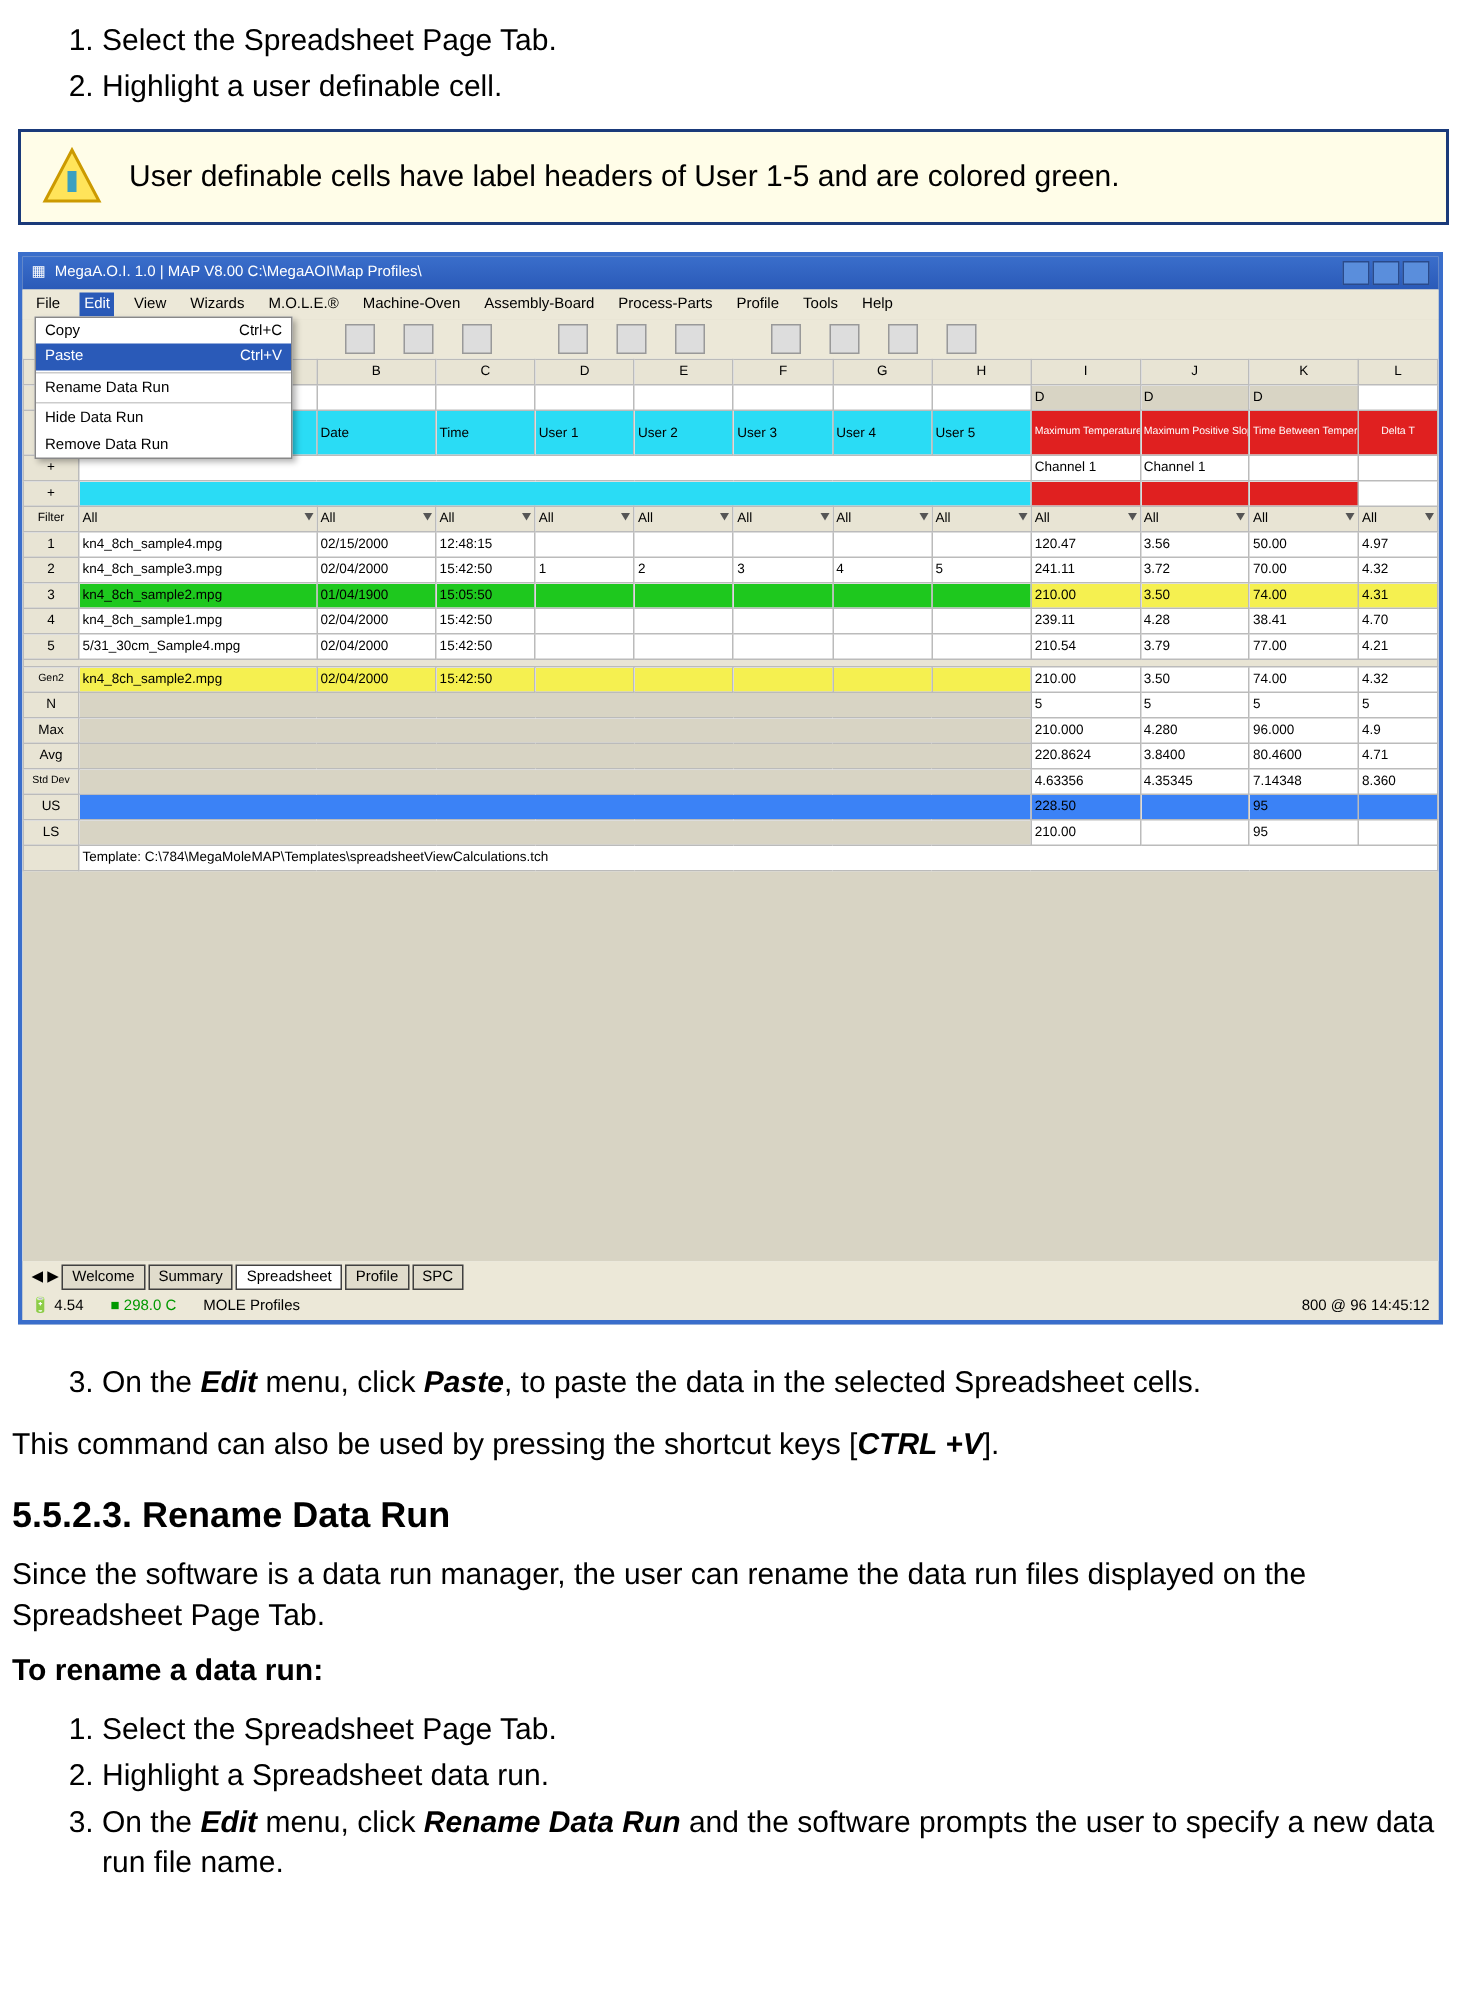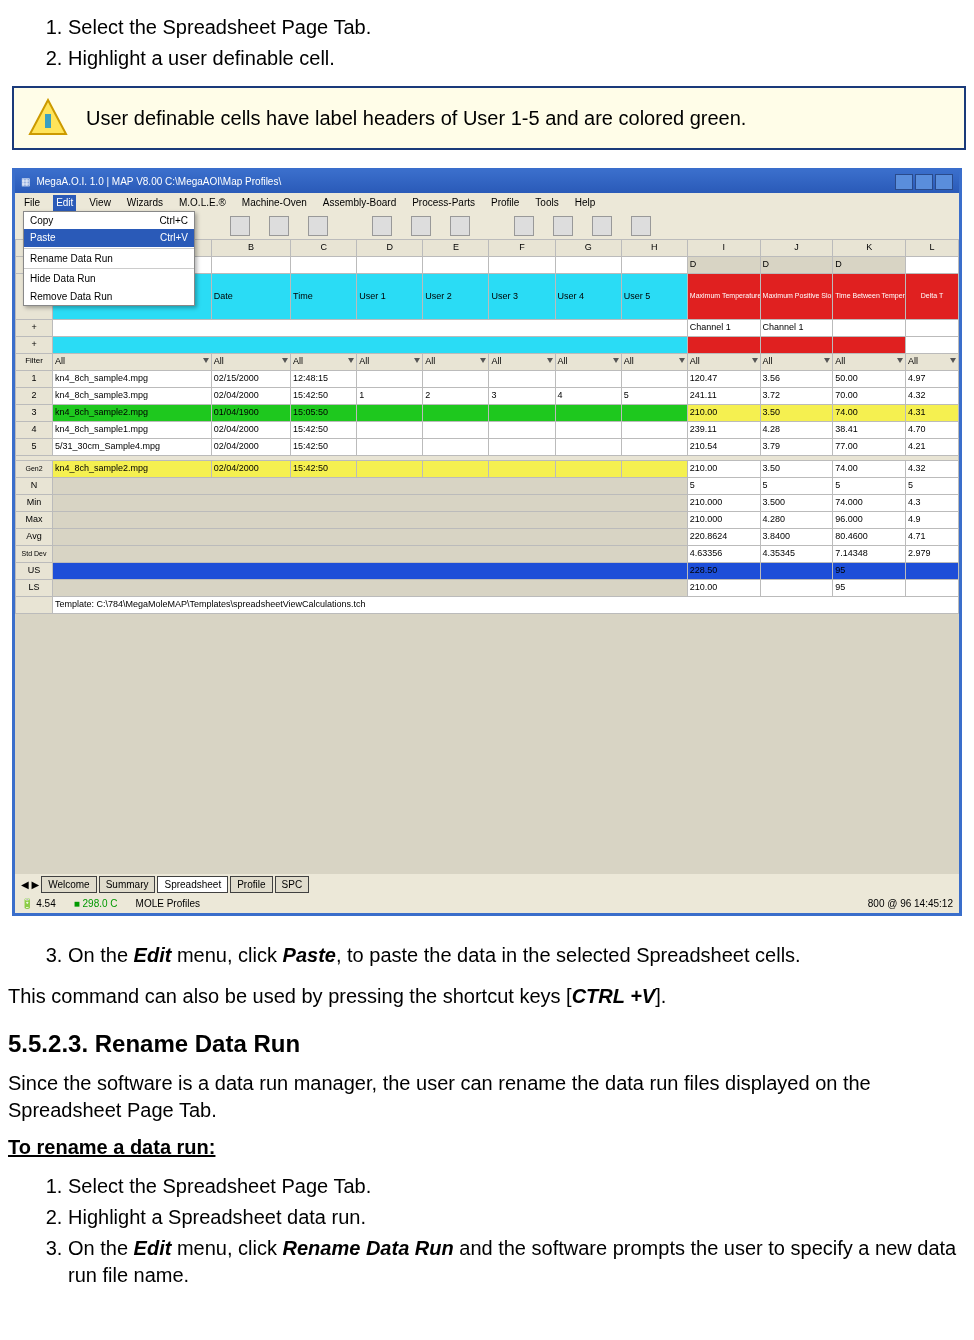--- a/index.html
+++ b/index.html
@@ -22,32 +22,32 @@
 .ctxmenu hr{margin:1px 0;border:none;border-top:1px solid #ccc}
 .gridwrap{background:#fff;overflow:hidden}
 table.sheet{border-collapse:collapse;width:100%;font-size:9px;table-layout:fixed}
 table.sheet th,table.sheet td{border:1px solid #bbb;padding:1px 2px;height:14px;overflow:hidden;white-space:nowrap}
 th.colhdr{background:#e8e4d4;text-align:center;font-weight:normal}
 th.rowhdr{background:#e8e4d4;text-align:center;font-weight:normal;width:28px}
 td.cyan{background:#2adcf5}
 td.red{background:#e02020;color:#fff;text-align:center}
 td.green{background:#1ec81e}
 td.yellow{background:#f5f050}
-td.pink{background:#1d4ed8}
+td.pink{background:#3b82f6}
 td.gray{background:#d8d4c4}
 td.dropdown{background:#e8e4d4;position:relative}
 td.dropdown::after{content:"";position:absolute;right:2px;top:4px;border-left:3px solid transparent;border-right:3px solid transparent;border-top:5px solid #555}
 .blankarea{height:260px;background:#d8d4c4}
 .tabsrow{background:#ece8d8;font-size:10px;padding:2px 6px;display:flex;gap:2px;align-items:center}
 .sheettab{background:#e0dccc;border:1px solid #404040;padding:1px 6px}
 .statusbar{background:#ece8d8;font-size:10px;padding:2px 6px;display:flex;gap:18px;align-items:flex-start}
 .statusbar .right{margin-left:auto}
 p{margin:10px 0}
 h4{margin:18px 0 8px 0;font-size:24px}
-.u{text-decoration:underline}
+.u{}
 b{font-weight:bold}
 i{font-style:italic}
 </style>
 </head>
 <body>
 
 <ol>
  <li>Select the Spreadsheet Page Tab.</li>
  <li>Highlight a user definable cell.</li>
 </ol>
@@ -161,21 +161,21 @@
             <td></td>
             <td></td>
             <td></td>
             <td></td>
             <td></td>
             <td class="gray">D</td>
             <td class="gray">D</td>
             <td class="gray">D</td>
             <td></td>
           </tr>
-   <tr style="height:46px">
+   <tr style="height:30px">
     <th class="rowhdr"></th>
     <td class="cyan"></td>
     <td class="cyan">Date</td>
             <td class="cyan">Time</td>
     <td class="cyan">User 1</td>
             <td class="cyan">User 2</td>
             <td class="cyan">User 3</td>
             <td class="cyan">User 4</td>
             <td class="cyan">User 5</td>
     <td class="red" style="font-size:7px">Maximum Temperature</td>
@@ -309,28 +309,20 @@
           </tr>
    <tr>
             <th class="rowhdr">N</th>
             <td class="gray" colspan="8"></td>
             <td>5</td>
             <td>5</td>
             <td>5</td>
             <td>5</td>
           </tr>
    <tr>
-            <th class="rowhdr">Min</th>
-            <td class="gray" colspan="8"></td>
-            <td>210.000</td>
-            <td>3.500</td>
-            <td>74.000</td>
-            <td>4.3</td>
-          </tr>
-   <tr>
             <th class="rowhdr">Max</th>
             <td class="gray" colspan="8"></td>
             <td>210.000</td>
             <td>4.280</td>
             <td>96.000</td>
             <td>4.9</td>
           </tr>
    <tr>
             <th class="rowhdr">Avg</th>
             <td class="gray" colspan="8"></td>
@@ -338,21 +330,21 @@
             <td>3.8400</td>
             <td>80.4600</td>
             <td>4.71</td>
           </tr>
    <tr>
             <th class="rowhdr" style="font-size:7px">Std Dev</th>
             <td class="gray" colspan="8"></td>
             <td>4.63356</td>
             <td>4.35345</td>
             <td>7.14348</td>
-            <td>2.979</td>
+            <td>8.360</td>
           </tr>
    <tr>
             <th class="rowhdr">US</th>
             <td class="pink" colspan="8"></td>
             <td class="pink">228.50</td>
             <td class="pink"></td>
             <td class="pink">95</td>
             <td class="pink"></td>
           </tr>
    <tr>

